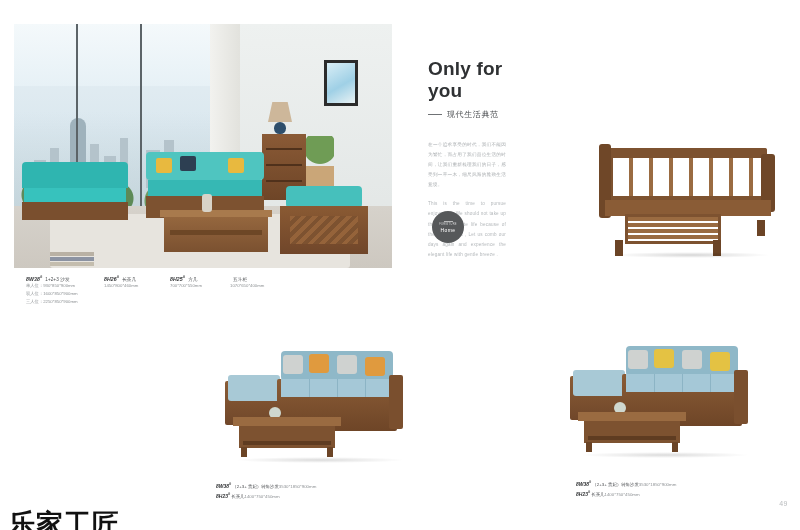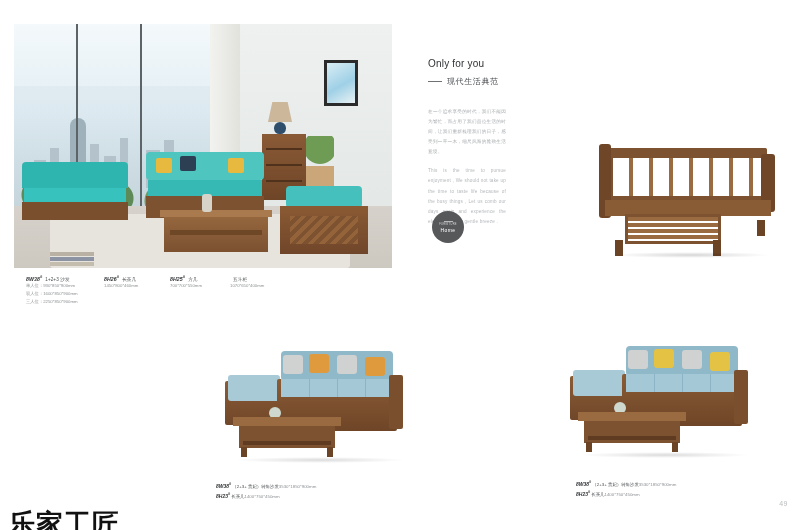--- a/index.html
+++ b/index.html
@@ -130,21 +130,21 @@
   .hero .books{ position:absolute; left:36px; top:228px; width:44px; height:14px; }
   .hero .books b{ display:block; height:4px; margin-bottom:1px; background:#b9b1a4; }
   .hero .books b:nth-child(2){ background:#8c93a2; }
   .hero .books b:nth-child(3){ background:#c4bdae; }
   .hero .curtain{ position:absolute; left:196px; top:0; width:30px; height:190px;
     background:linear-gradient(90deg,#f2f2ef,#e2e2dd); }
 
   
   .textcol{ position:absolute; left:428px; top:58px; width:78px; }
   .only-title{
-    font-size:10px; color:#2f3133; letter-spacing:.2px; font-weight:400;
+    font-size:19px; color:#2f3133; letter-spacing:.2px; font-weight:700;
     font-family:"Liberation Sans",sans-serif;
   }
   .sub-row{ display:flex; align-items:center; gap:5px; margin-top:7px; }
   .sub-dash{ width:14px; height:1px; background:#6f7275; display:block; }
   .sub-cn{ font-size:8px; color:#4a4d50; letter-spacing:.6px; }
   .para-cn{
     margin-top:20px; font-size:4.6px; line-height:2.15; color:#a7abae;
     text-align:justify; letter-spacing:.25px;
   }
   .para-en{

